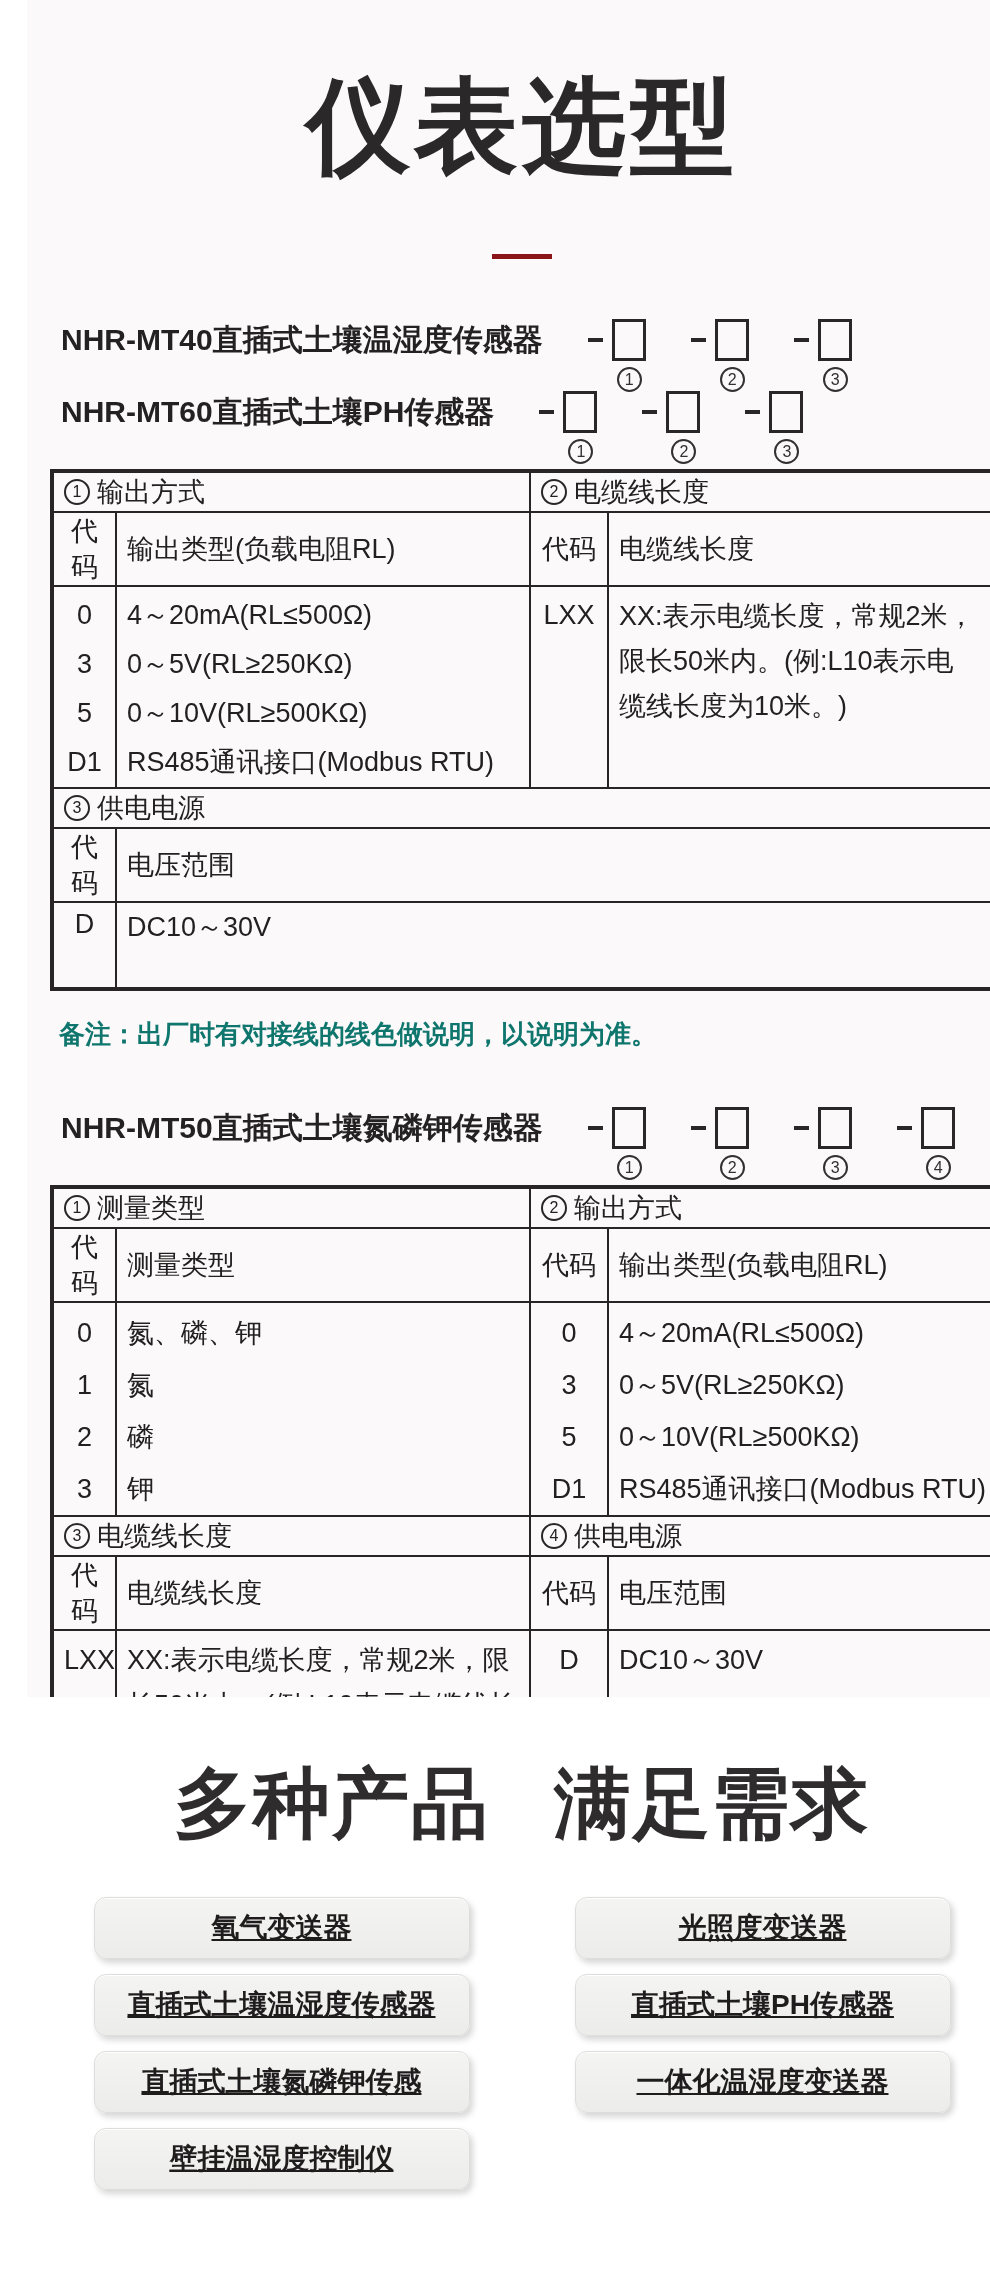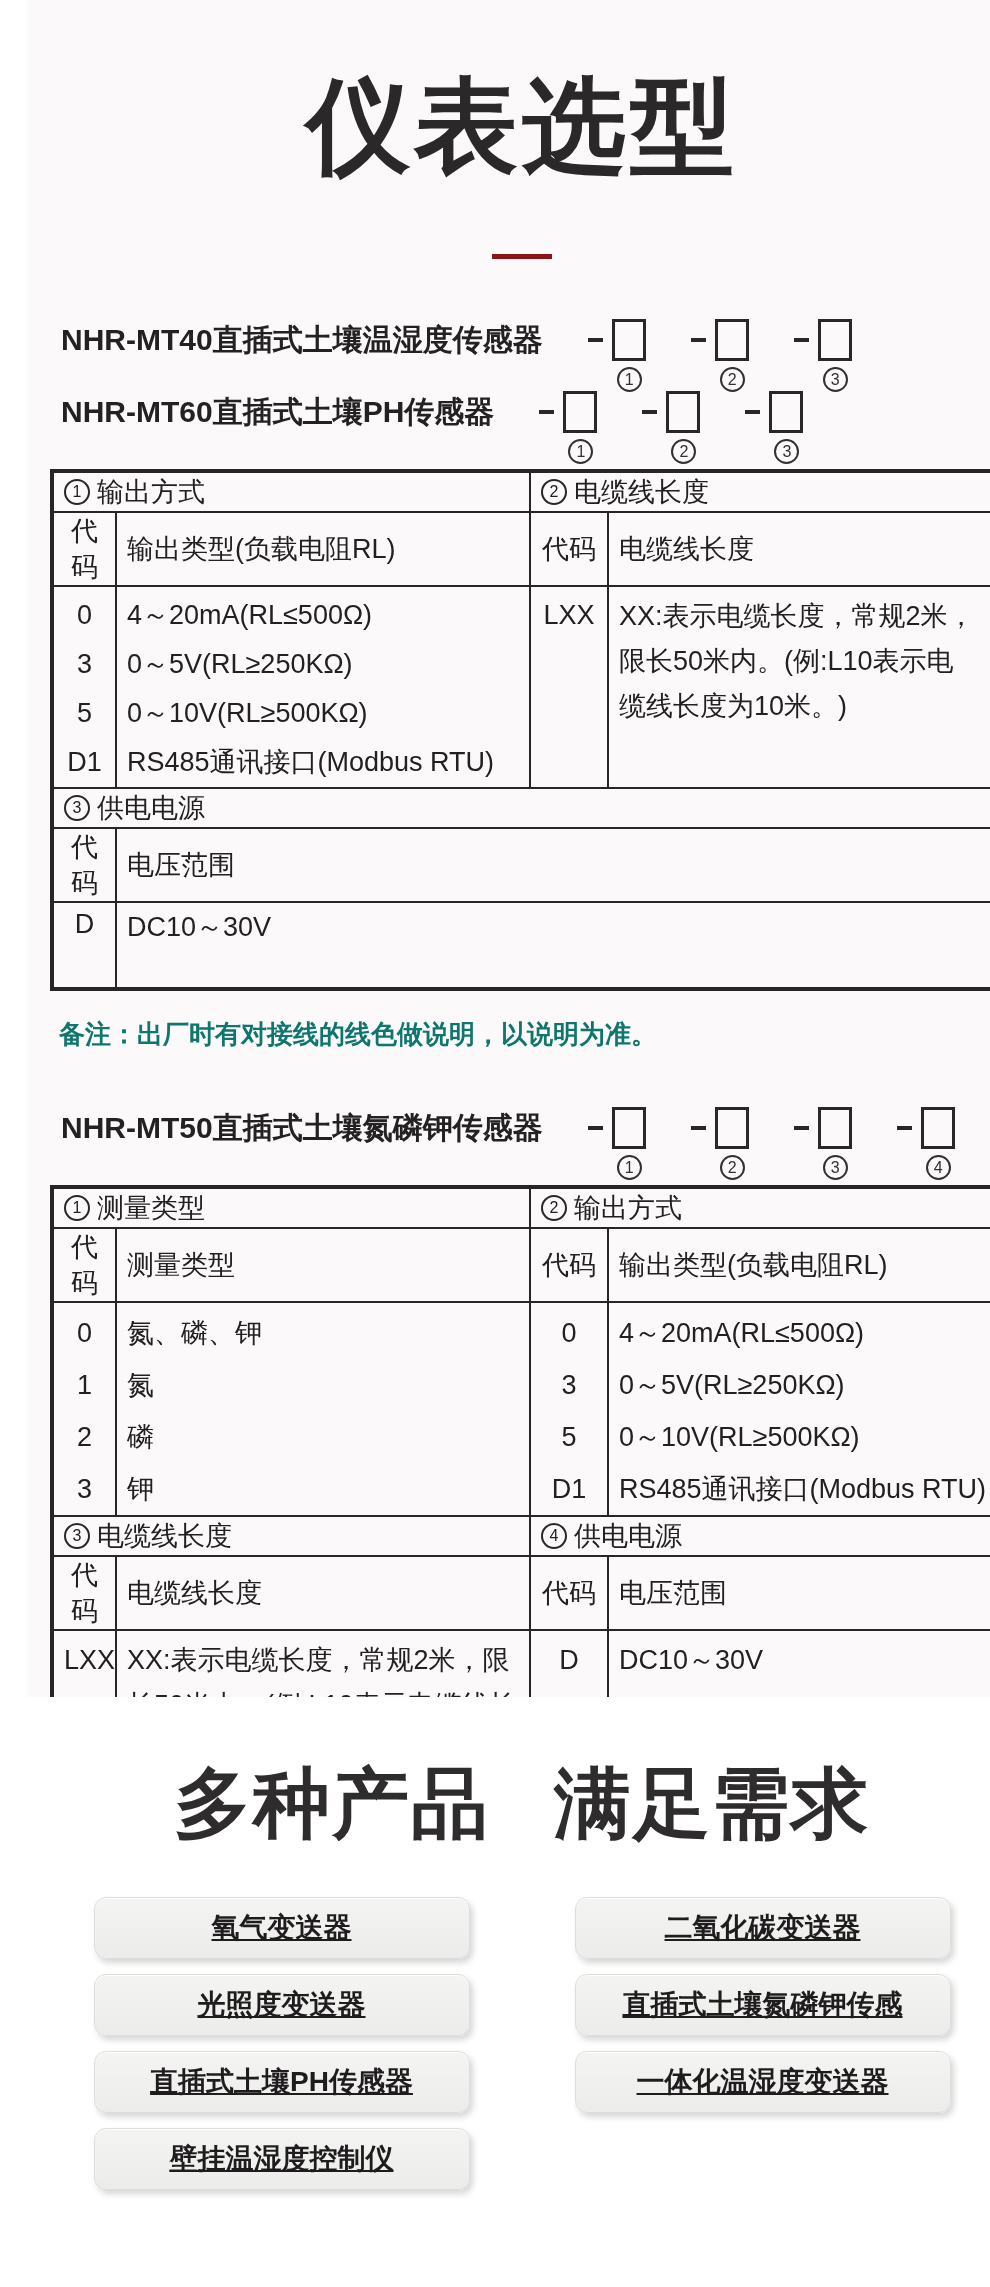--- a/index.html
+++ b/index.html
@@ -355,22 +355,22 @@
   </div>
 
   <div class="bottom">
     <div class="big-heading">
       <span>多种产品</span>
       <span>满足需求</span>
     </div>
 
     <div class="prod-grid">
       <div class="prod-btn">氧气变送器</div>
-      <div class="prod-btn">二氧化碳变送器</div>
       <div class="prod-btn">光照度变送器</div>
+      <div class="prod-btn">直插式土壤温湿度传感器</div>
+      <div class="prod-btn">直插式土壤PH传感器</div>
       <div class="prod-btn">直插式土壤氮磷钾传感</div>
-      <div class="prod-btn">直插式土壤PH传感器</div>
       <div class="prod-btn">一体化温湿度变送器</div>
       <div class="prod-btn">壁挂温湿度控制仪</div>
     </div>
   </div>
 
 </div>
 
 </body></html>

